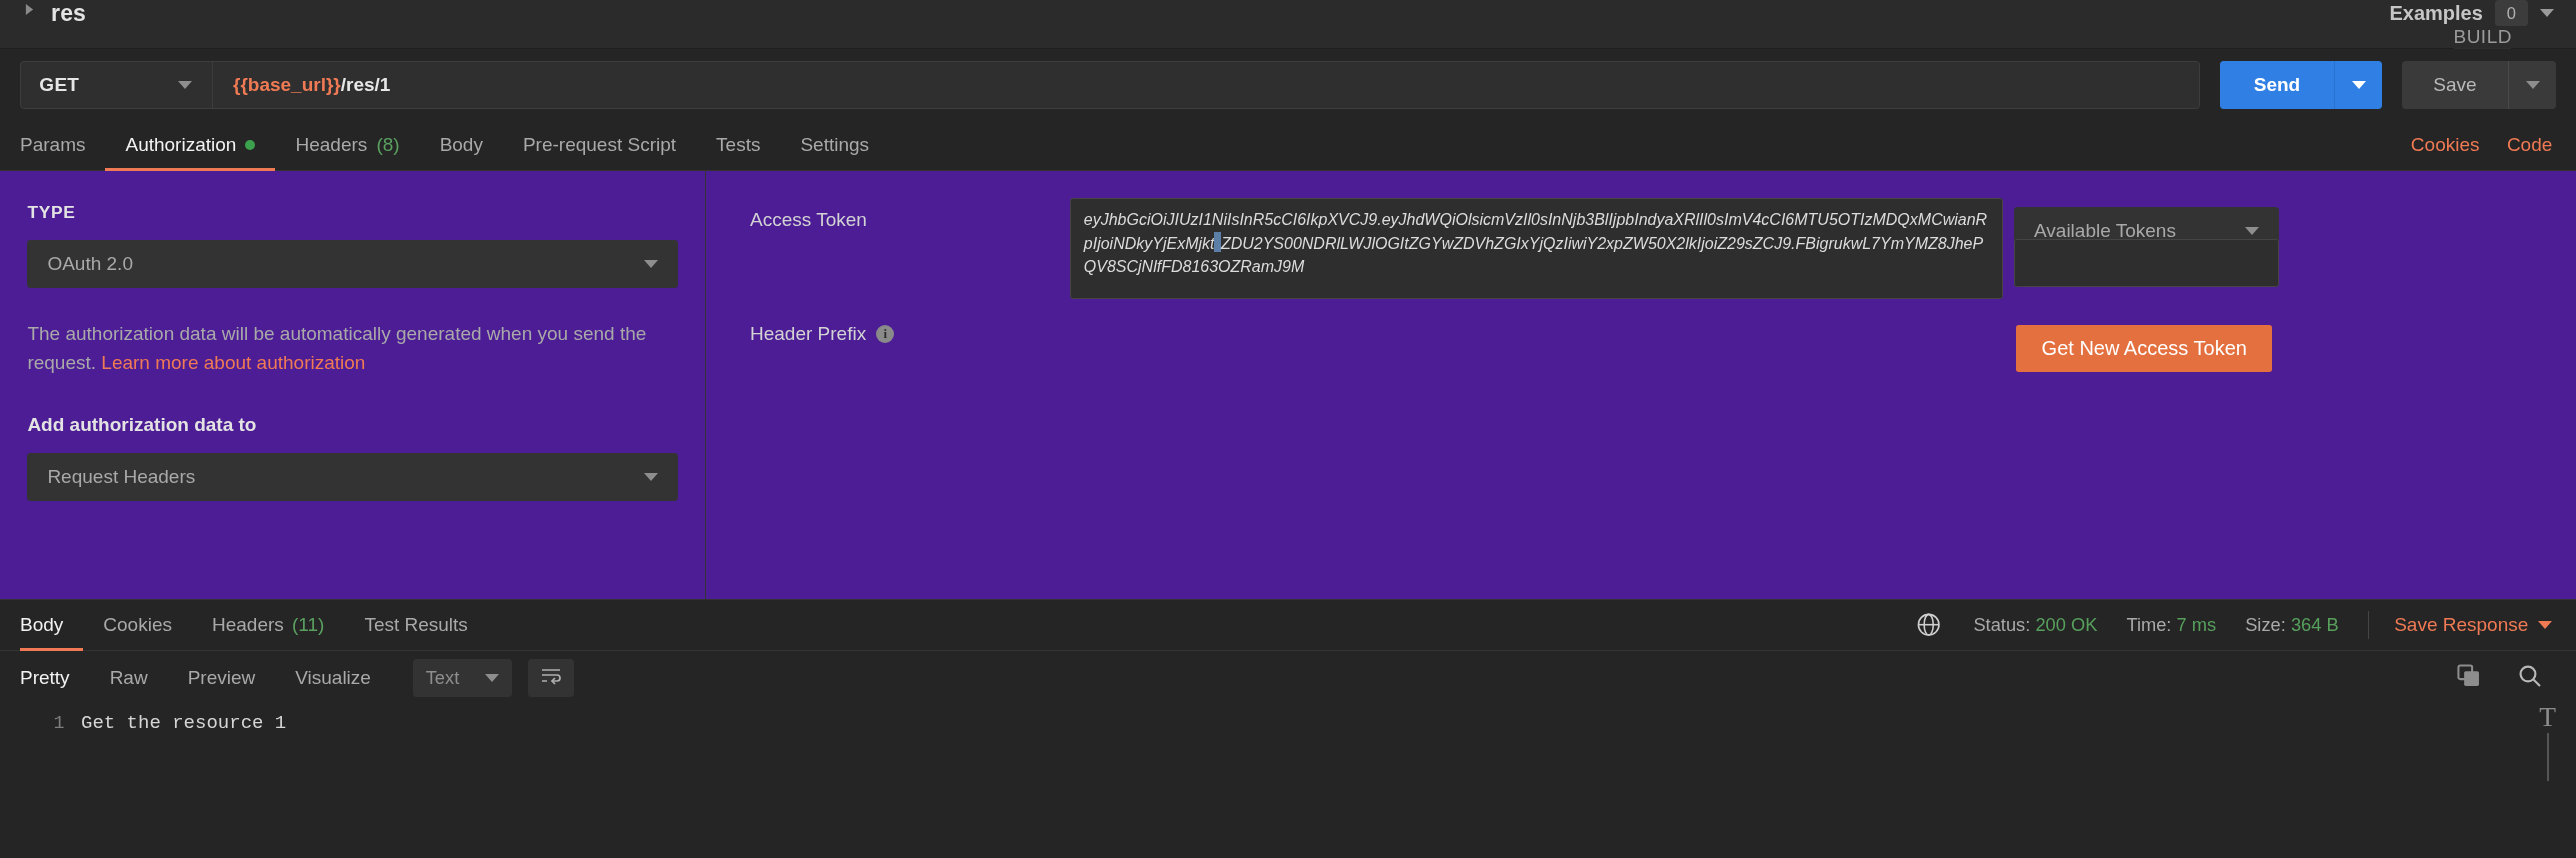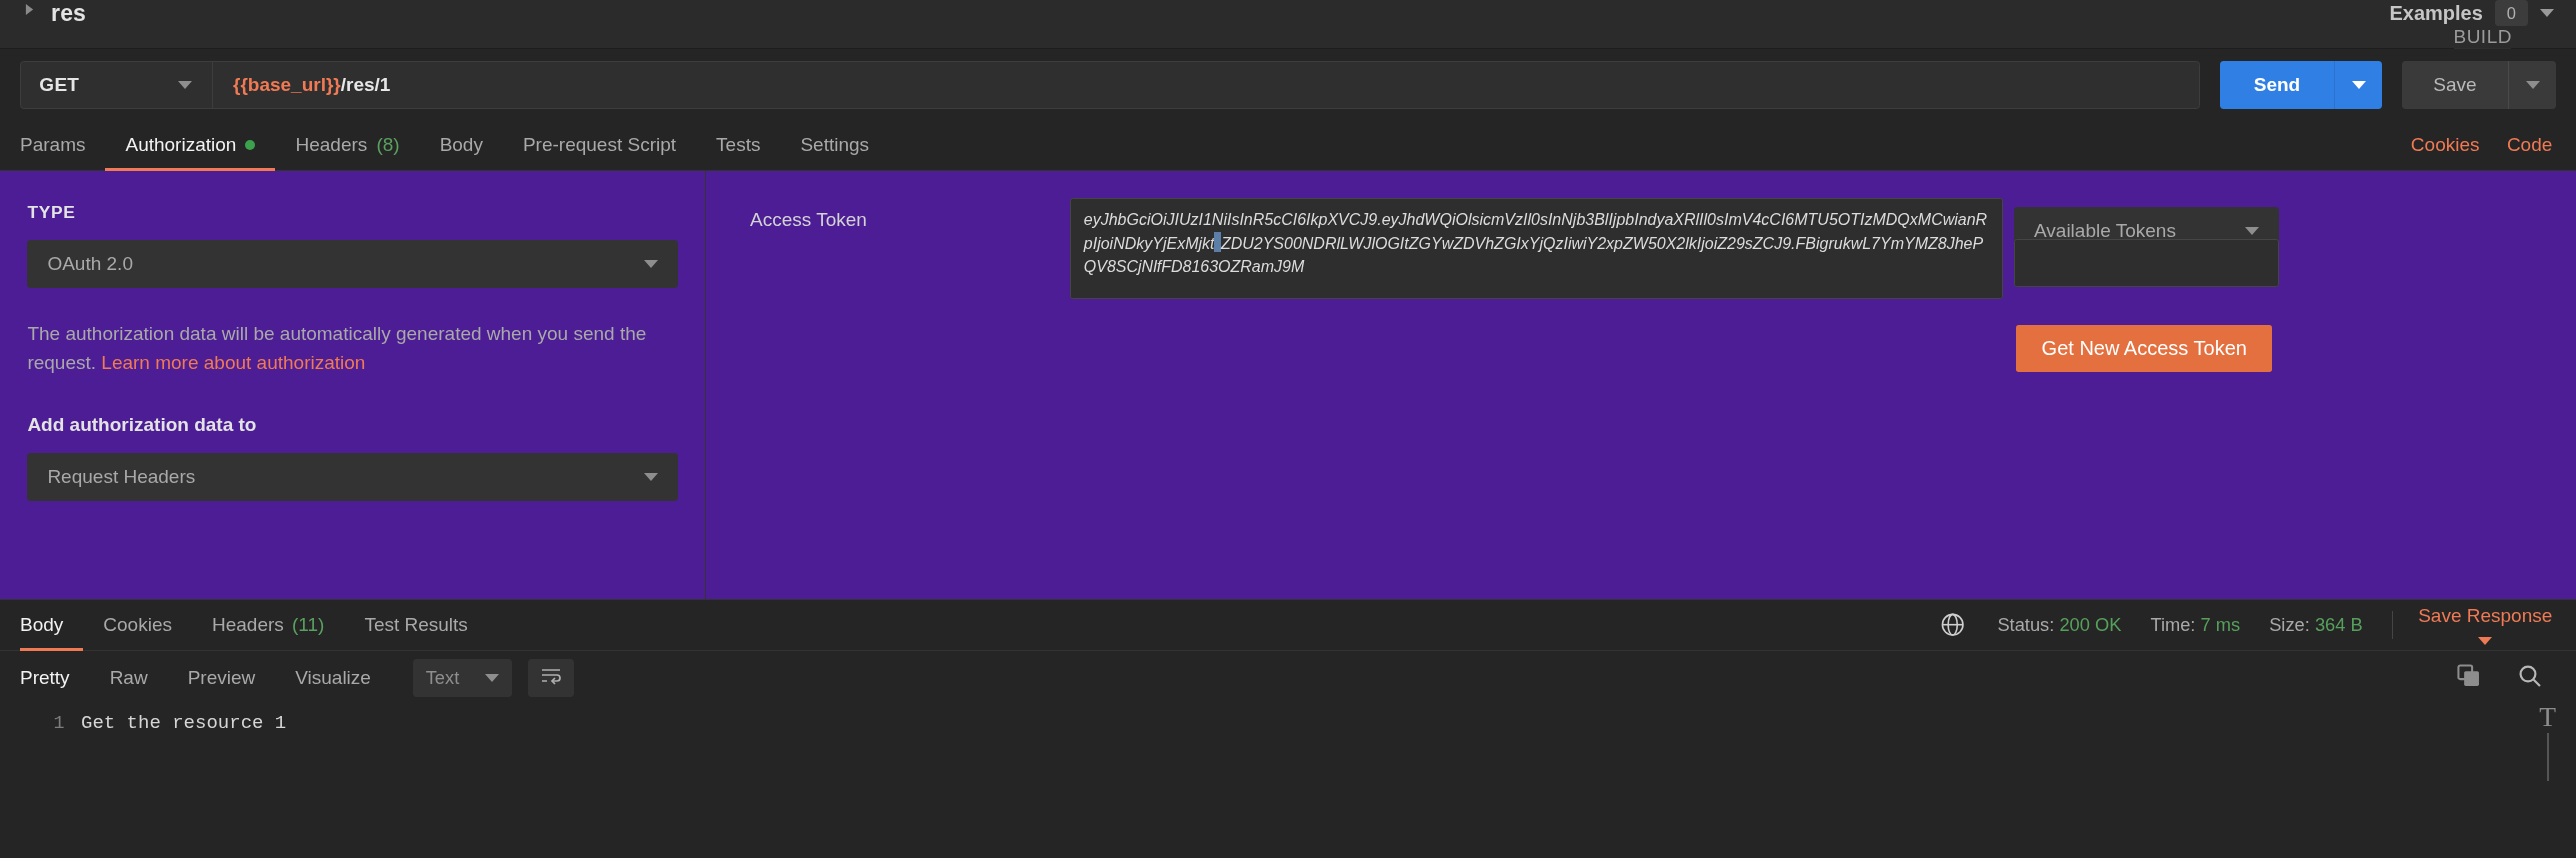--- a/index.html
+++ b/index.html
@@ -191,21 +191,21 @@
   .rstab:first-child { padding-left: 0; }
   .rstab.active { color: #f3f3f3; }
   .rstab.active::after {
     content: ''; position: absolute; left: 0; right: 0; bottom: -0.9px; height: 2.7px; background: #ef7a54;
   }
   .resp-meta { margin-left: auto; display: flex; align-items: center; gap: 0; padding-right: 3.7px; }
   .globe { margin-right: 31px; display:flex; align-items:center; }
   .meta-item { font-size: 18.3px; color: #a9a9a9; margin-right: 29px; }
   .meta-item .v { color: #57a05c; }
   .meta-sep { width: 0.9px; height: 27.4px; background: #454546; margin-right: 25.6px; }
-  .save-resp { color: #ef7a54; font-size: 19px; display: flex; align-items: center; gap: 10px; flex-direction: column; }
+  .save-resp { color: #ef7a54; font-size: 19px; display: flex; align-items: center; gap: 10px; }
   .caret-orange { width:0;height:0;border-left:7.3px solid transparent;border-right:7.3px solid transparent;border-top:8.2px solid #ef7a54; }
 
   .resp-toolbar {
     flex: 0 0 53px; display: flex; align-items: center; padding: 0 20px; gap: 0;
   }
   .vtab { font-size: 19px; color: #a9a9a9; padding: 0 20px; }
   .vtab:first-child { padding-left: 0; }
   .vtab.active { color: #f3f3f3; }
   .fmt-dd {
     margin-left: 22px; background: #333334; border-radius: 3.7px; height: 38px; width: 99px;
@@ -345,20 +345,27 @@
         <span class="caret-gray"></span>
       </div>
     </div>
 
     <div class="auth-right">
       <div class="field-row">
         <div class="field-label">Access Token</div>
         <div class="token-box"><span>eyJhbGciOiJIUzI1NiIsInR5cCI6IkpXVCJ9.eyJhdWQiOlsicmVzIl0sInNjb3BlIjpbIndyaXRlIl0sIm</span><span>V4cCI6MTU5OTIzMDQxMCwianRpIjoiNDkyYjExMjkt</span><span class="caret-bar"></span><span>ZDU2YS00NDRlLWJlOGItZGYwZDVhZ</span><span>GIxYjQzIiwiY2xpZW50X2lkIjoiZ29sZCJ9.FBigrukwL7YmYMZ8JhePQV8SCjNlfFD8163OZRa</span><span>mJ9M</span></div>
       </div>
 
+      <div class="prefix-row">
+        <div class="field-label">
+          <span>Header Prefix</span>
+          <span class="info-i">i</span>
+        </div>
+        <div class="prefix-input"></div>
+      </div>
 
       <div class="tokens-dd">
         <span>Available Tokens</span>
         <span class="caret-gray"></span>
       </div>
       <div class="prefix-right-box"></div>
 
       <div class="get-token-btn">Get New Access Token</div>
     </div>
   </div>

